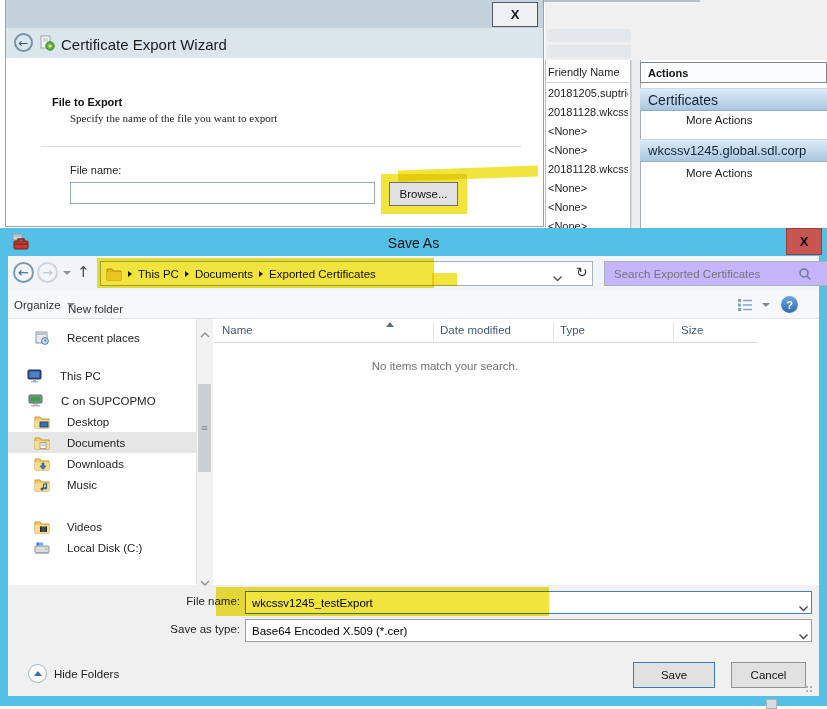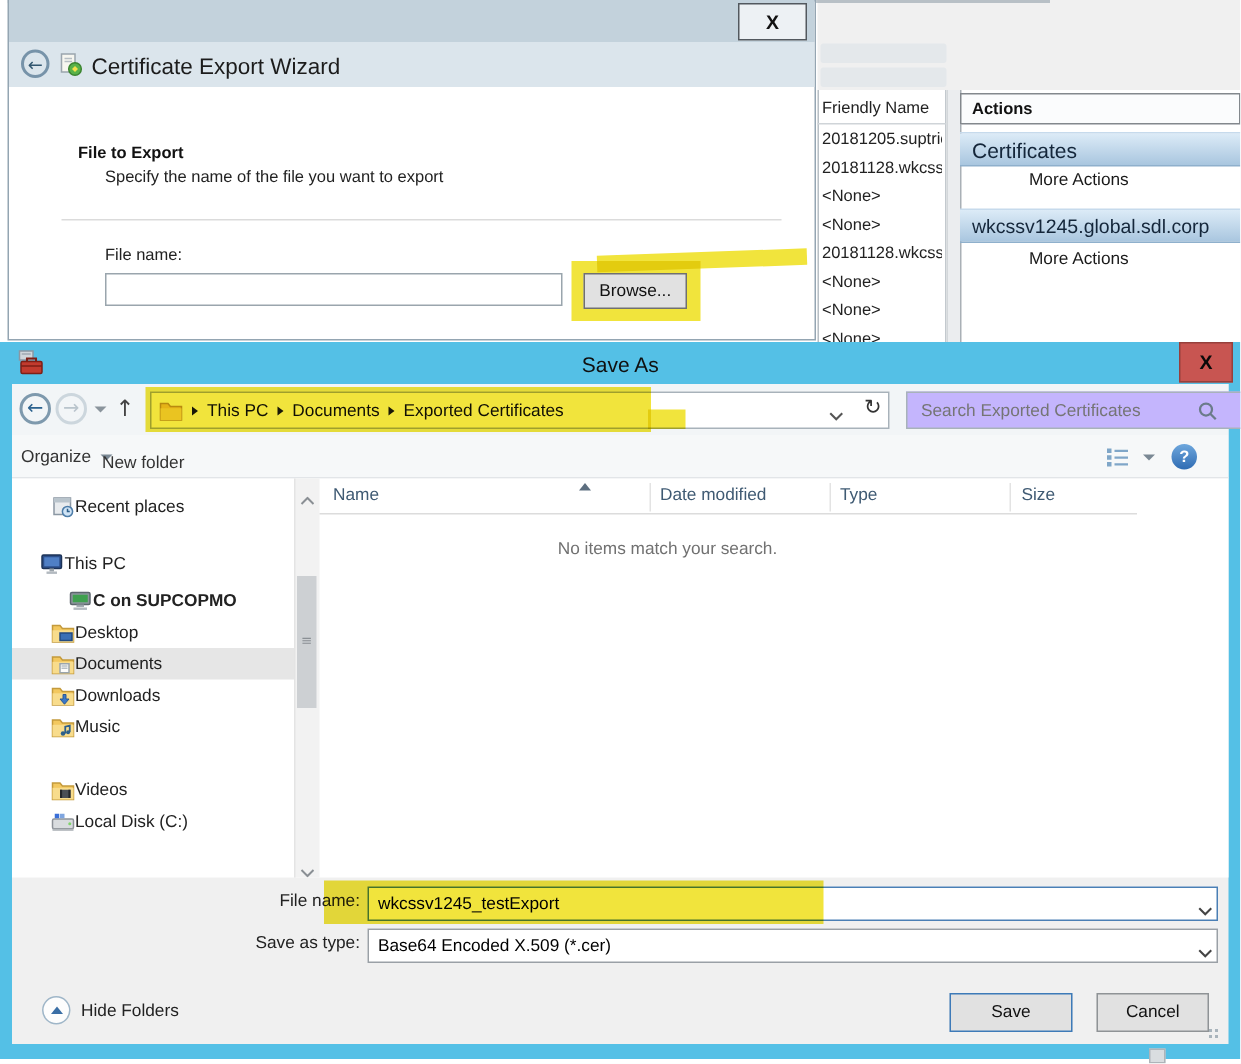--- a/index.html
+++ b/index.html
@@ -9,21 +9,21 @@
   .hl{position:absolute;background:#f1e43c;mix-blend-mode:multiply;pointer-events:none;}
   .btn{display:flex;align-items:center;justify-content:center;background:#e1e1e1;
        border:1px solid #adadad;font-size:11.5px;color:#111;box-sizing:border-box;}
   .car-d{width:0;height:0;border-left:4px solid transparent;border-right:4px solid transparent;border-top:4px solid #555;}
   .car-r{width:0;height:0;border-top:3.5px solid transparent;border-bottom:3.5px solid transparent;border-left:4.5px solid #1a1a1a;}
   .car-u-blue{width:0;height:0;border-left:4px solid transparent;border-right:4px solid transparent;border-bottom:5px solid #3a6ea5;}
   .tri-asc{width:0;height:0;border-left:4px solid transparent;border-right:4px solid transparent;border-bottom:5px solid #5d6f80;}
   .navc{border-radius:50%;display:flex;align-items:center;justify-content:center;box-sizing:border-box;}
   .row{display:flex;align-items:center;box-sizing:border-box;}
   .sideitem{position:absolute;left:8px;width:188px;height:21px;display:flex;align-items:center;
-            gap:0;font-size:11.5px;color:#222;box-sizing:border-box;white-space:nowrap;overflow:hidden;}
+            gap:17px;font-size:11.5px;color:#222;box-sizing:border-box;white-space:nowrap;overflow:hidden;}
   .fname-row{position:absolute;left:548px;width:80px;height:19px;line-height:19px;font-size:11px;
              color:#222;white-space:nowrap;overflow:hidden;}
   .grad-bar{position:absolute;left:640px;width:187px;height:23px;display:flex;align-items:center;
             padding-left:8px;box-sizing:border-box;background:linear-gradient(#dcebf7,#a9c6df);
             border-top:1px solid #c6daec;border-bottom:1px solid #8fb0cc;color:#14263a;white-space:nowrap;overflow:hidden;}
   .combo{position:absolute;background:#fff;box-sizing:border-box;display:flex;align-items:center;
          font-size:11.5px;color:#000;padding-left:6px;}
   input{font-family:"Liberation Sans",sans-serif;}
   .glyph{font-family:"DejaVu Sans",sans-serif;}
 </style>
@@ -71,21 +71,21 @@
       <rect x="2" y="1" width="9" height="12" fill="#f6f6f0" stroke="#9aa5ad"></rect>
       <line x1="4" y1="4" x2="9" y2="4" stroke="#b6bec4"></line>
       <line x1="4" y1="6" x2="9" y2="6" stroke="#b6bec4"></line>
       <circle cx="11" cy="11" r="4.2" fill="#59b24a" stroke="#3c8531"></circle>
       <path d="M9 11l2-2 2 2-2 2z" fill="#f4e04a"></path>
     </svg>
   </span>
   <div class="abs" style="left:61px;top:36px;font-size:15px;color:#1c1c1c;">Certificate Export Wizard</div>
 
   <div class="abs" style="left:52px;top:96px;font-size:11px;font-weight:bold;color:#111;">File to Export</div>
-  <div class="abs" style="left:70px;top:112px;font-size:11px;color:#222;">Specify the name of the file you want to export</div>
+  <div class="abs" style="left:70px;top:112px;font-size:11px;color:#222;font-family:Liberation Serif, serif;">Specify the name of the file you want to export</div>
   <div class="abs" style="left:41px;top:146px;width:480px;height:1px;background:#dbdbdb;"></div>
   <div class="abs" style="left:70px;top:164px;font-size:11px;color:#222;">File name:</div>
   <input class="abs" type="text" style="left: 70px; top: 182px; width: 305px; height: 22px; border: 1px solid rgb(154, 165, 173); box-sizing: border-box; padding: 0px 4px; font-size: 11.5px;" value="">
   <div class="hl" style="left:381px;top:174px;width:86px;height:40px;"></div>
   <div class="hl" style="left:398px;top:168px;width:140px;height:11px;transform:rotate(-2deg);"></div>
   <div class="abs btn" style="left:389px;top:182px;width:69px;height:24px;border:1px solid #707070;">Browse...</div>
 
   <div class="abs" style="left:0;top:228px;width:827px;height:478px;background:#54c0e6;"></div>
   <span class="abs" style="left:12px;top:233px;">
     <svg width="18" height="18" viewBox="0 0 18 18">
@@ -180,21 +180,21 @@
     <span style="display:inline-flex;">
       <svg width="16" height="16" viewBox="0 0 16 16">
         <rect x="1" y="2" width="13" height="9" rx="1" fill="#2c4f8a" stroke="#1c3357"></rect>
         <rect x="2.5" y="3.5" width="10" height="6" fill="#4f7fc5"></rect>
         <rect x="6" y="11" width="3" height="2" fill="#9aa3aa"></rect>
         <rect x="4" y="13" width="7" height="1.6" fill="#b3bac0"></rect>
       </svg>
     </span>
     <span>This PC</span>
   </div>
-  <div class="sideitem" style="top:390px;padding-left:38px;font-weight:bold;">
+  <div class="sideitem" style="top:390px;padding-left:20px;">
     <span style="display:inline-flex;">
       <svg width="16" height="16" viewBox="0 0 16 16">
         <rect x="1" y="2" width="13" height="8" rx="1" fill="#8d979e" stroke="#5c666d"></rect>
         <rect x="2.5" y="3.5" width="10" height="5" fill="#3fa04f"></rect>
         <rect x="5" y="10" width="5" height="1.6" fill="#9aa3aa"></rect>
         <rect x="3" y="12" width="9" height="1.6" fill="#b3bac0"></rect>
       </svg>
     </span>
     <span>C on SUPCOPMO</span>
   </div>

